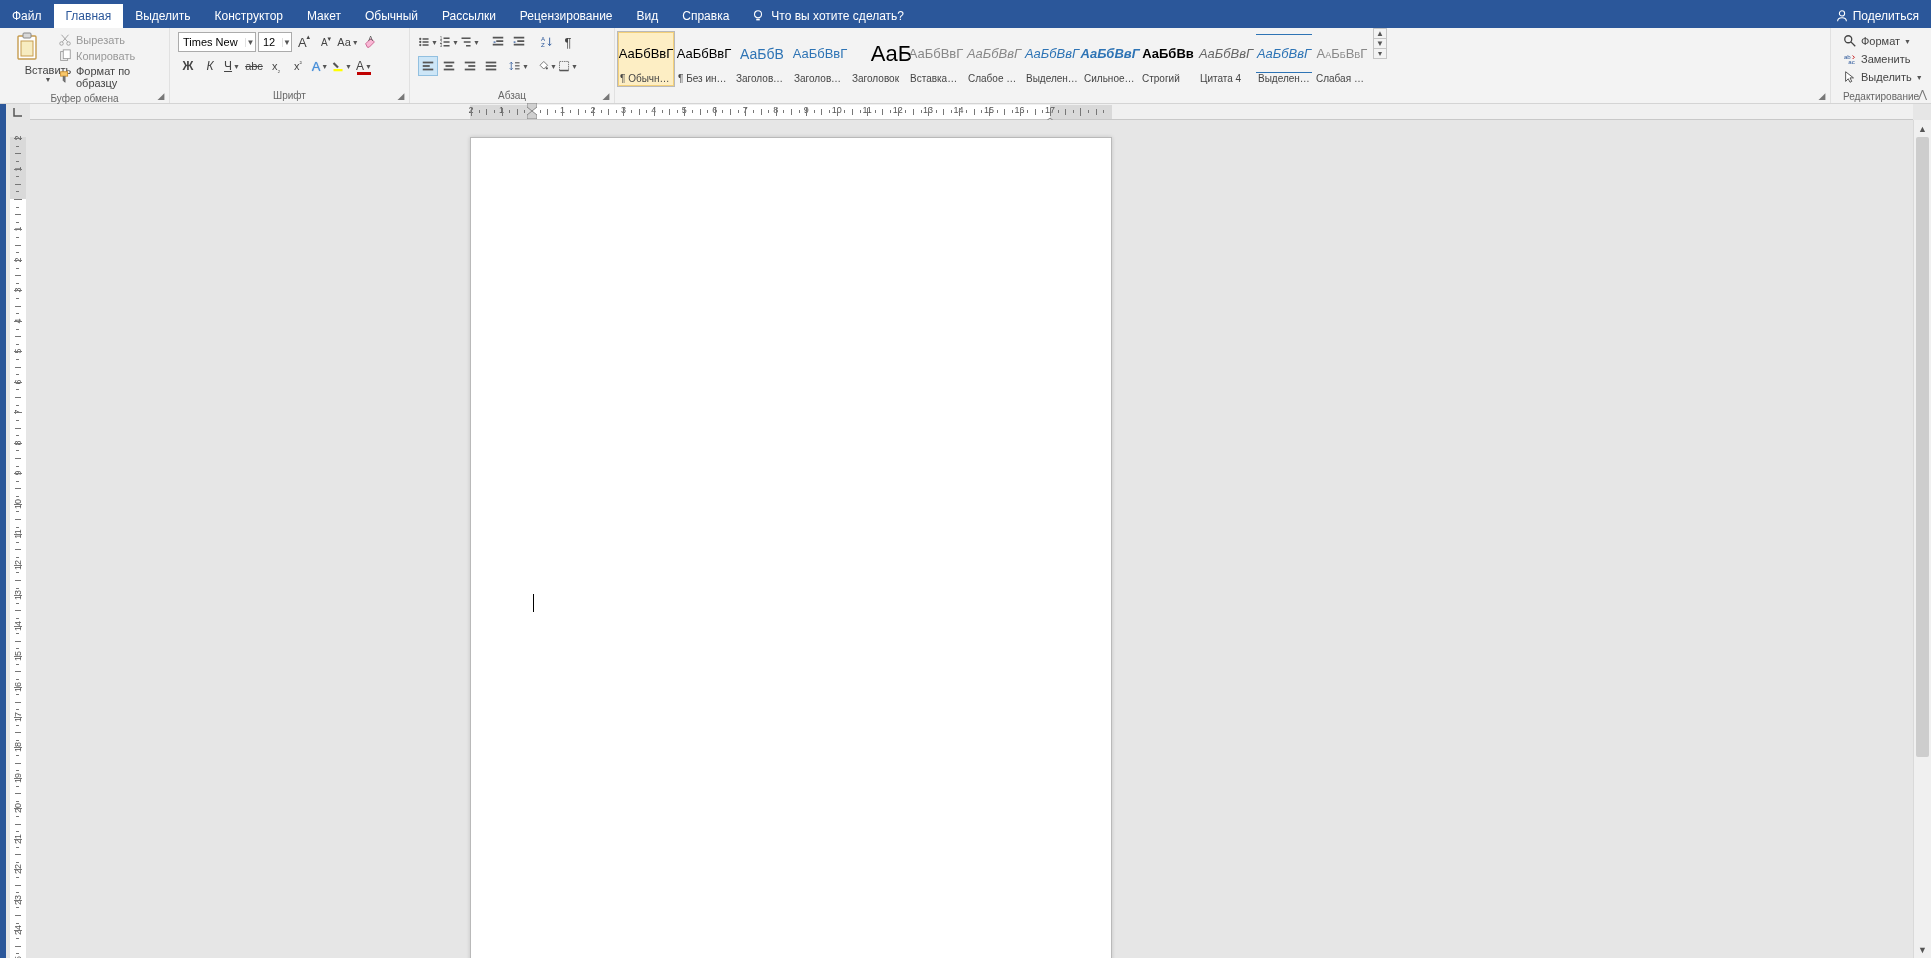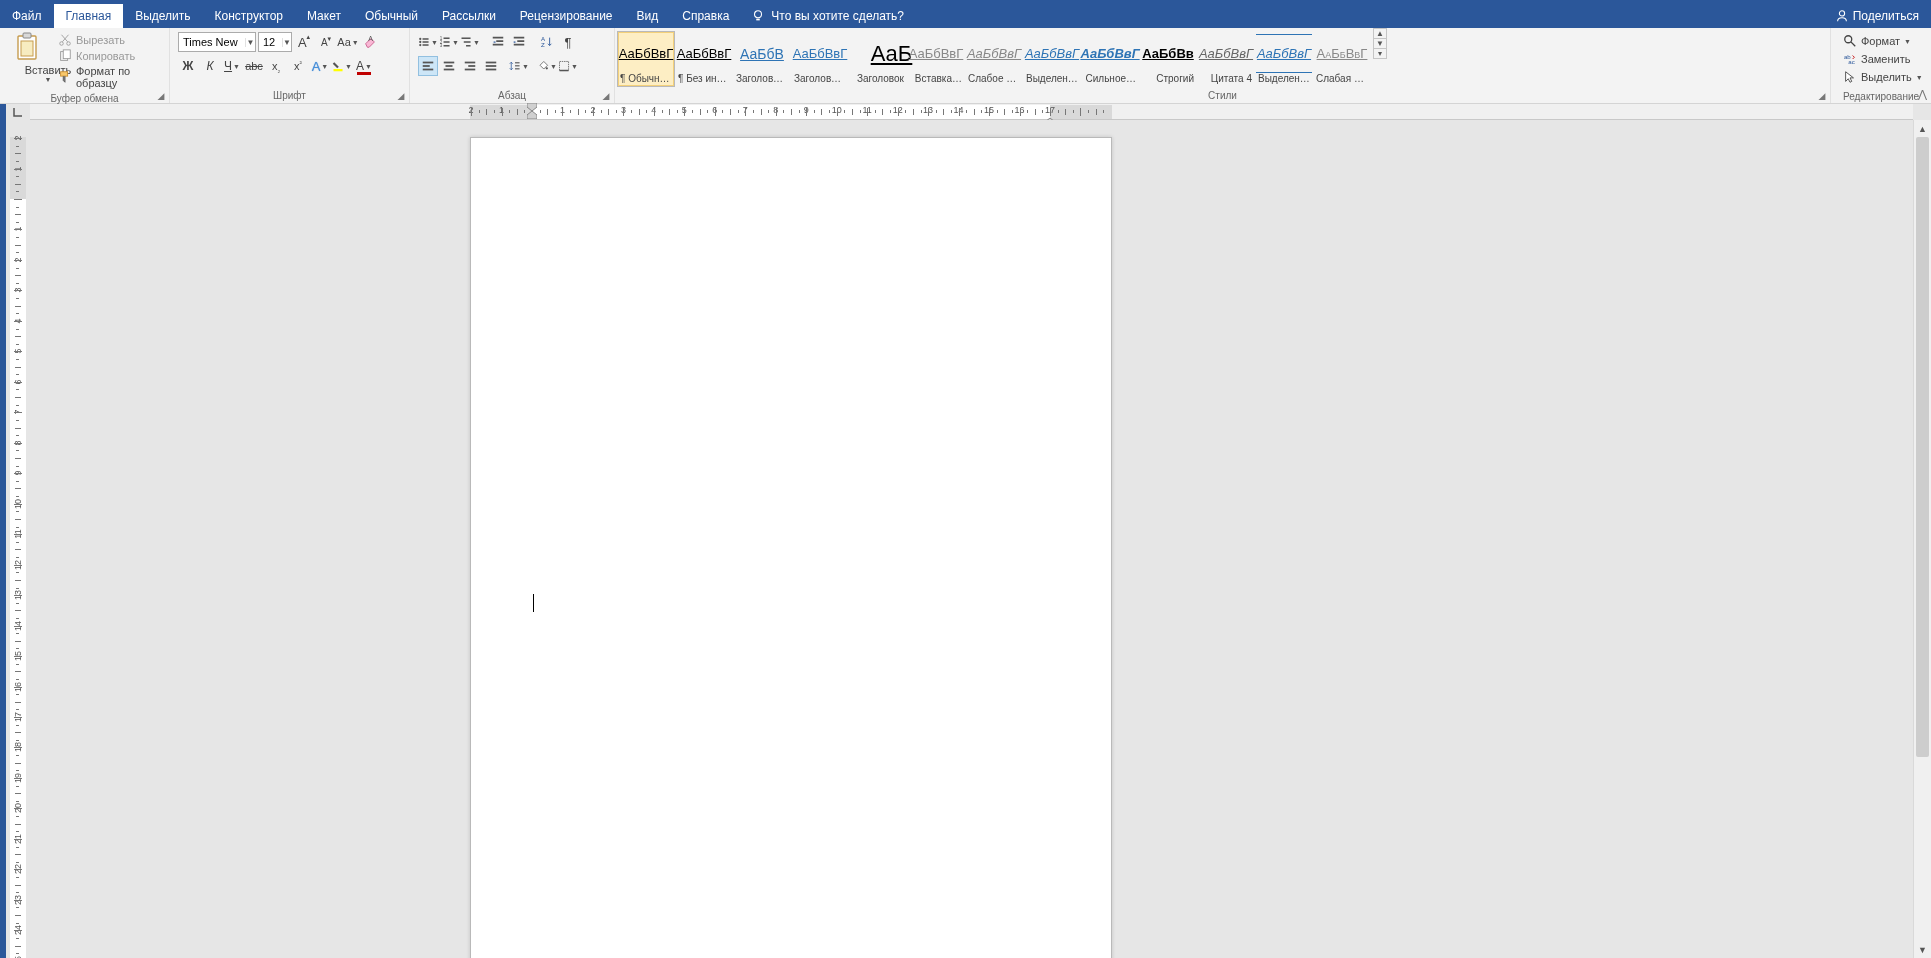--- a/index.html
+++ b/index.html
@@ -44,22 +44,22 @@
 .font-rows { display: flex; flex-direction: column; padding: 2px 4px; }
 
 
 .para-rows { display: flex; flex-direction: column; padding: 2px 4px; }
 .para-row { display: flex; align-items: center; gap: 1px; margin-bottom: 4px; }
 
 
 .styles-gallery { display: flex; align-items: stretch; height: 60px; padding: 3px 0 0 2px; }
 .style-item { width: 58px; height: 56px; border: 1px solid transparent; display: flex; flex-direction: column; align-items: center; justify-content: space-between; cursor: pointer; padding: 2px 0; }
 .style-item.sel { border: 1px solid #b9b9b9; background: #fdeec4; box-shadow: inset 0 0 0 1px #f3d07a; }
-.style-prev { font-size: 13px; flex: 1; display: flex; align-items: center; justify-content: center; width: 100%; text-decoration: underline; }
-.style-lbl { font-size: 10px; color: #444; white-space: nowrap; overflow: hidden; text-overflow: ellipsis; width: 100%; text-align: right; padding: 0 2px; }
+.style-prev { font-size: 13px; flex: 1; display: flex; align-items: center; justify-content: center; width: 100%; }
+.style-lbl { font-size: 10px; color: #444; white-space: nowrap; overflow: hidden; text-overflow: ellipsis; width: 100%; text-align: left; padding: 0 2px; }
 .styles-scroll { width: 14px; display: flex; flex-direction: column; border: 1px solid #c5c5c5; margin-left: 2px; }
 .styles-scroll div { flex: 1; display: flex; align-items: center; justify-content: center; font-size: 8px; color: #555; cursor: pointer; border-bottom: 1px solid #c5c5c5; }
 .styles-scroll div:last-child { border-bottom: none; }
 
 
 .edit-col { display: flex; flex-direction: column; padding: 2px 4px; }
 .edit-btn { display: flex; align-items: center; font-size: 11px; color: #444; padding: 2px 4px; cursor: pointer; }
 .edit-btn svg { margin-right: 4px; }
 .edit-btn .dd-arr { font-size: 7px; margin-left: 4px; color: #555; }
 
@@ -423,21 +423,20 @@
             <div class="style-prev" style="font-variant: small-caps; color: rgb(136, 136, 136);">АаБбВвГ</div>
             <div class="style-lbl">Слабая сс…</div>
           </div>
         </div>
       <div class="styles-scroll">
         <div>▲</div>
         <div>▼</div>
         <div>▾</div>
       </div>
     </div>
-    <div class="group-label">Стили</div>
     <div class="group-launcher">◢</div>
   </div>
 
   <div class="group" style="width:100px;border-right:none">
     <div class="group-body">
       <div class="edit-col">
         <div class="edit-btn">
           <svg width="14" height="14" viewBox="0 0 16 16">
               <circle cx="6" cy="6" r="4" fill="none" stroke="#444" stroke-width="1.5"></circle>
               <path d="M9 9l5 5" stroke="#444" stroke-width="1.5"></path>

